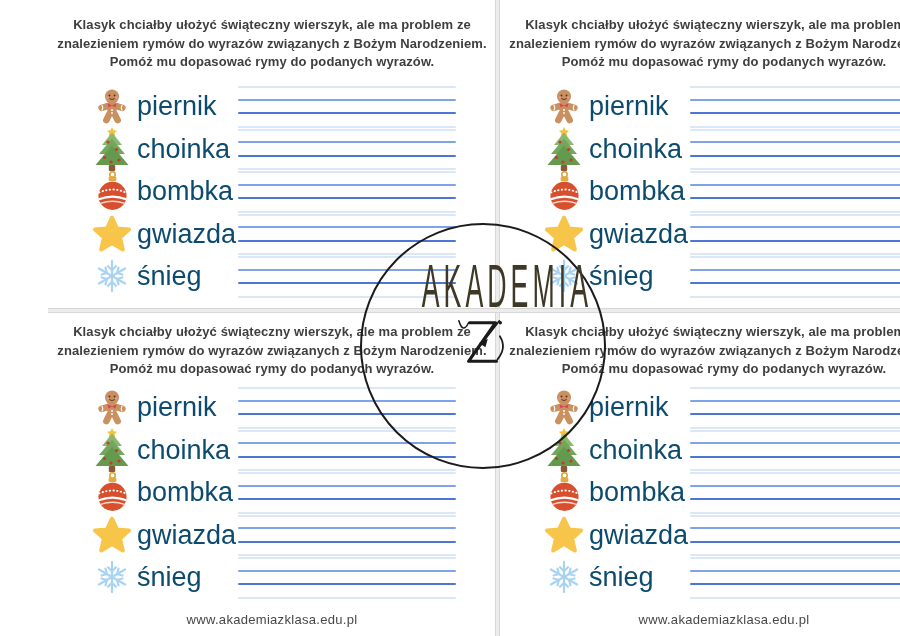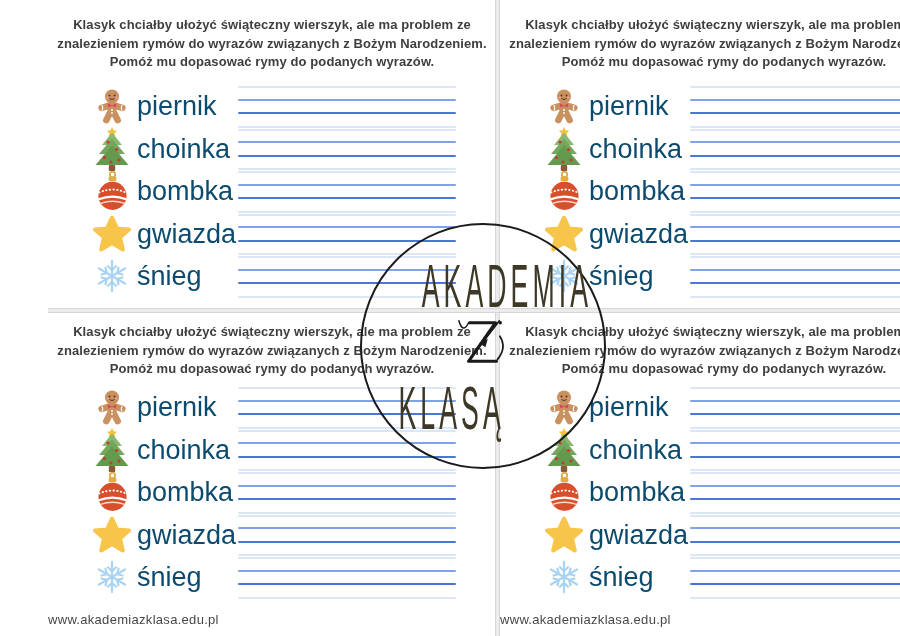--- a/index.html
+++ b/index.html
@@ -26,21 +26,21 @@
   .icon-box svg{display:block;}
   .word{position:absolute;left:89px;top:50%;transform:translateY(-50%);
         font-size:27px;font-weight:500;color:#0c4a6e;white-space:nowrap;}
   .ruling{position:absolute;left:190px;width:218px;top:1px;height:42px;}
   .rline{position:absolute;left:0;right:0;height:2px;border-radius:1px;}
   .rline.pale{background:#dbe6f6;}
   .rline.mid{background:#7fa2e8;}
   .rline.dark{background:#4b76d7;height:2.3px;}
   .rline.l1{top:0;} .rline.l2{top:12.5px;} .rline.l3{top:26px;} .rline.l4{top:39.5px;}
 
-  .footer{position:absolute;left:0;right:0;bottom:9px;text-align:left;
+  .footer{position:absolute;left:0;right:0;bottom:9px;text-align:center;
           font-size:13px;color:#474747;letter-spacing:.3px;}
 
   
   .divider-v{position:absolute;left:447px;top:0;width:5px;height:636px;background:#eceor;}
   .divider-v,.divider-h{box-sizing:border-box;background:#ececec;}
   .divider-v{border-left:1px solid #d7d7d7;border-right:1px solid #d7d7d7;}
   .divider-h{position:absolute;left:0;top:308px;width:900px;height:5px;
              border-top:1px solid #d7d7d7;border-bottom:1px solid #d7d7d7;}
 
   
@@ -545,18 +545,15 @@
         <g stroke="#1a1a1a" fill="none" stroke-linecap="round">
           <path d="M4 5 Q8 19 14 7" stroke-width="1.6"></path>
           <path d="M15 7 L42 7 L14 47 L43 47" stroke-width="3.2" stroke-linejoin="round"></path>
           <path d="M18 41 L46 5" stroke-width="1.8"></path>
           <path d="M46.5 21 Q54 33 44 45" stroke-width="1.8"></path>
         </g>
         <circle cx="47" cy="7" r="1.7" fill="#1a1a1a"></circle>
         <path d="M25 28 L34 23.5 L31.5 32.5 Z" fill="#1a1a1a"></path>
       </svg>
     </div>
-    <div class="wm-text wm-bottom">
-      <span>KLASĄ</span>
-    </div>
   </div>
 
 </div>
 
 </body></html>

